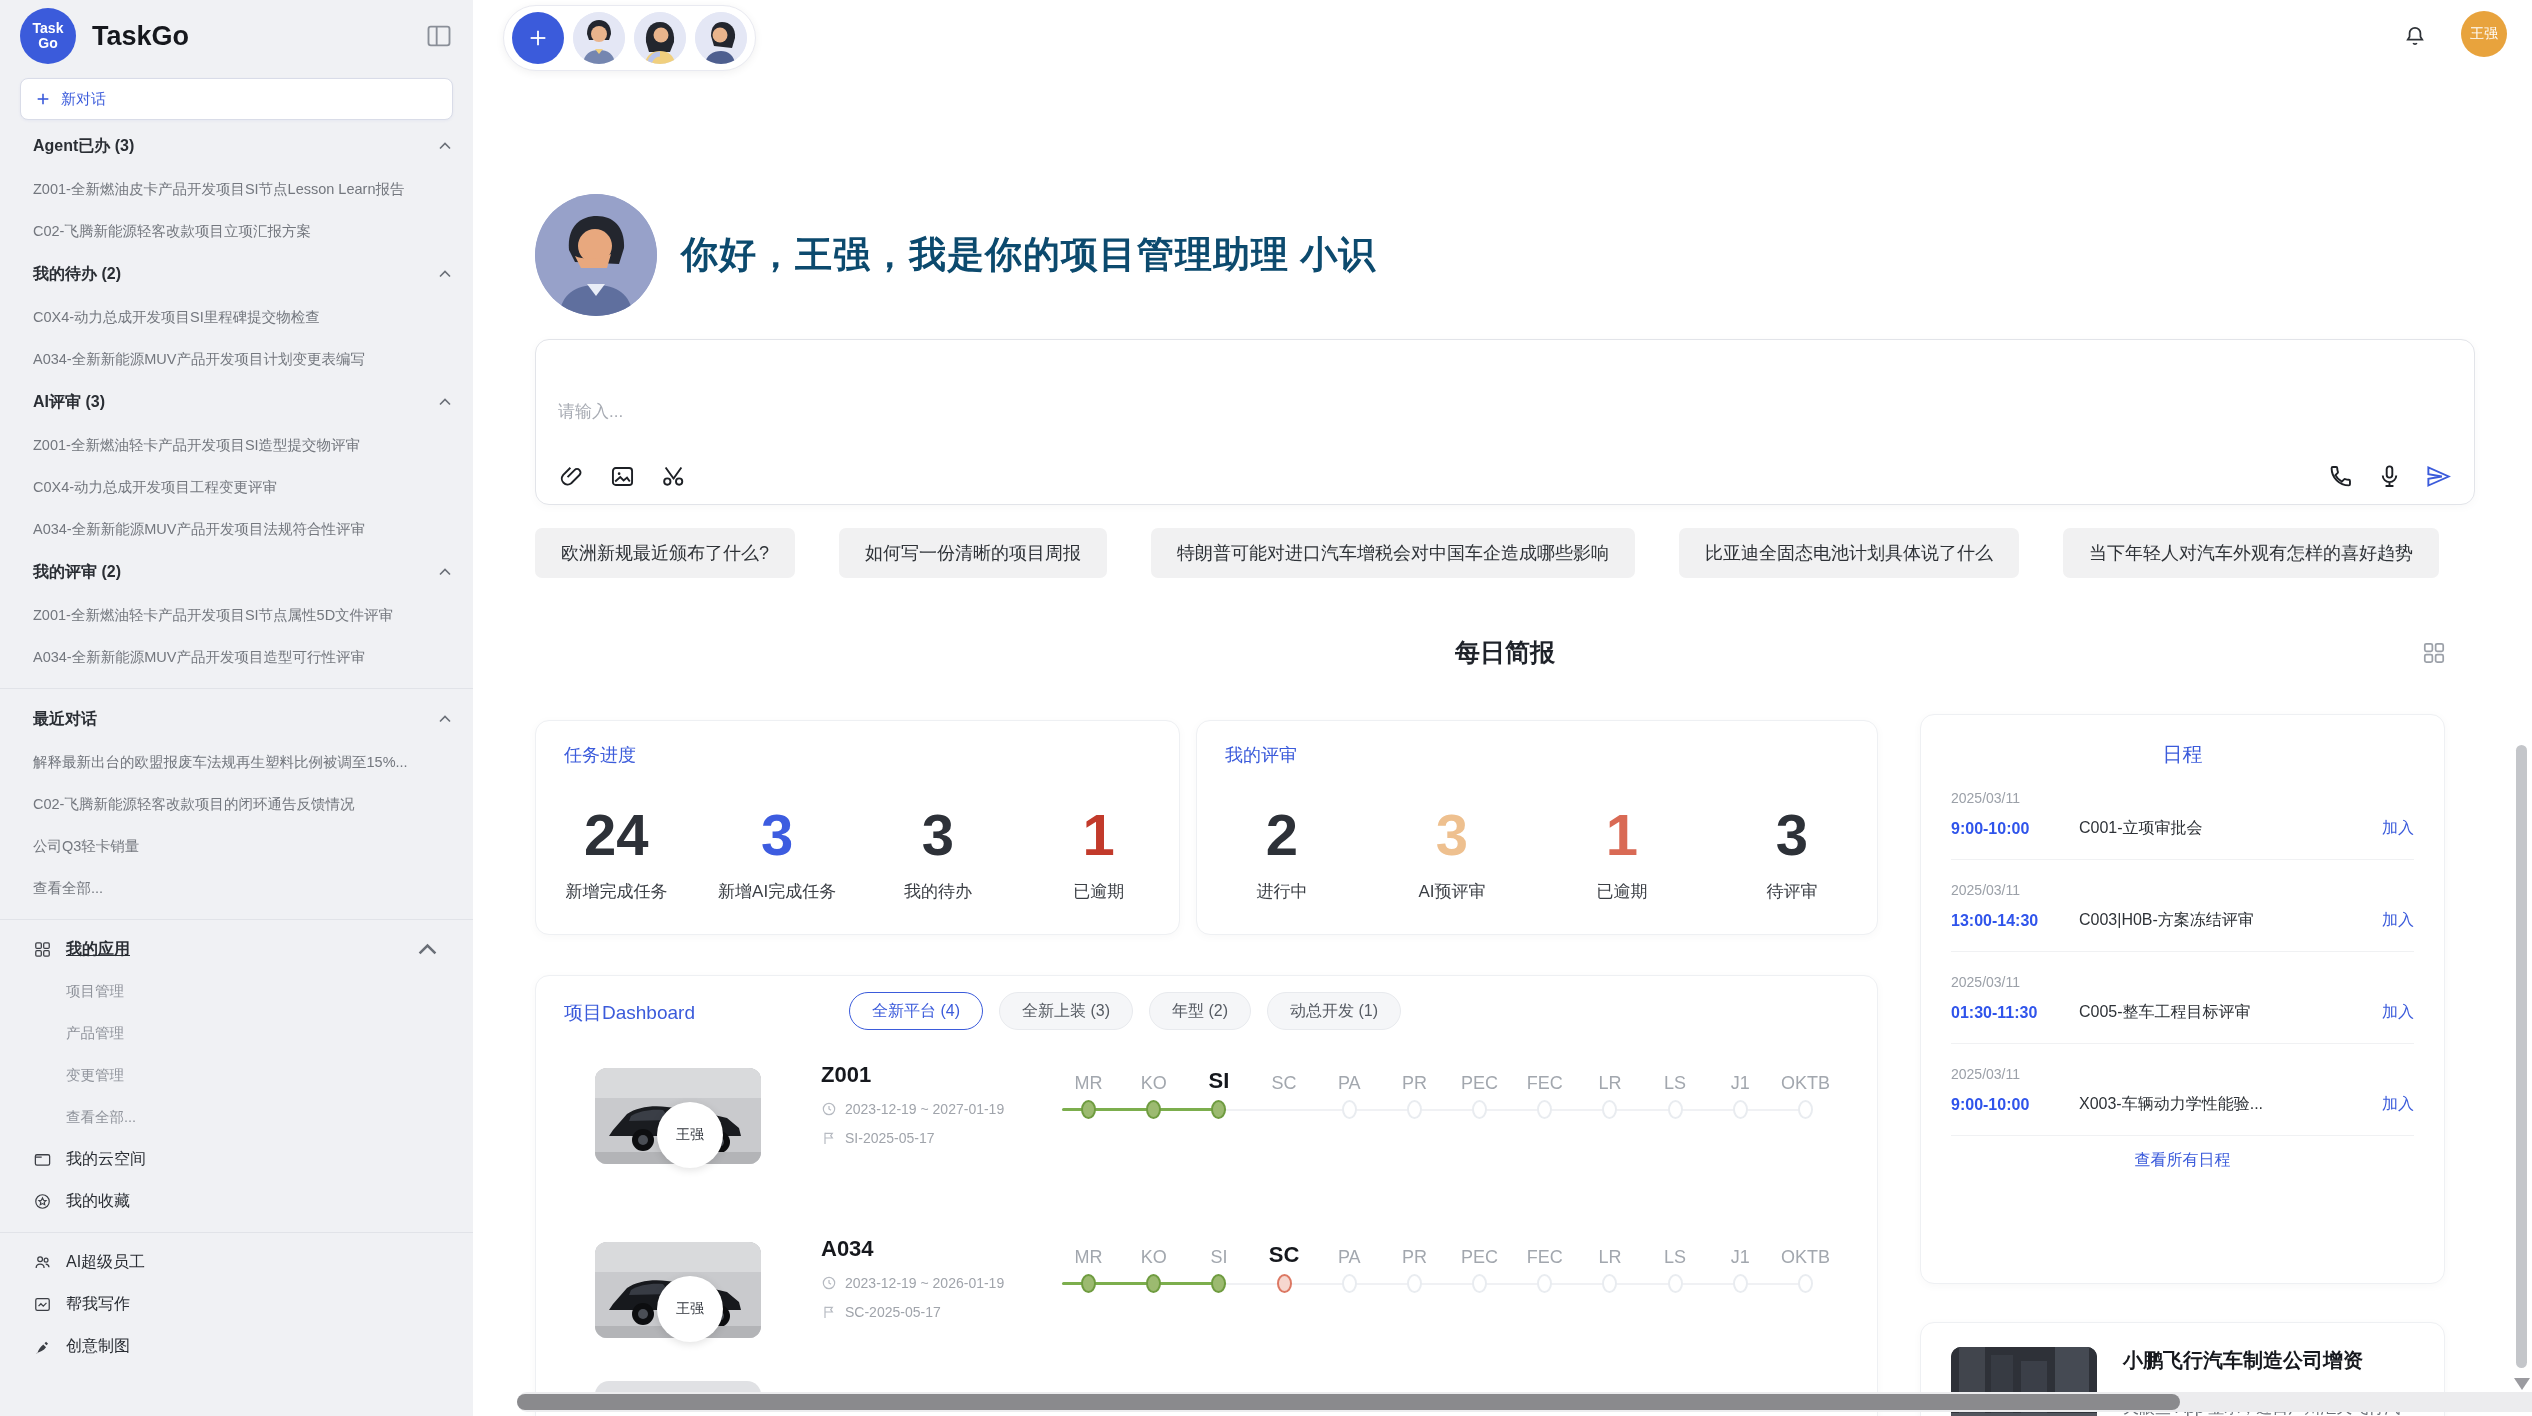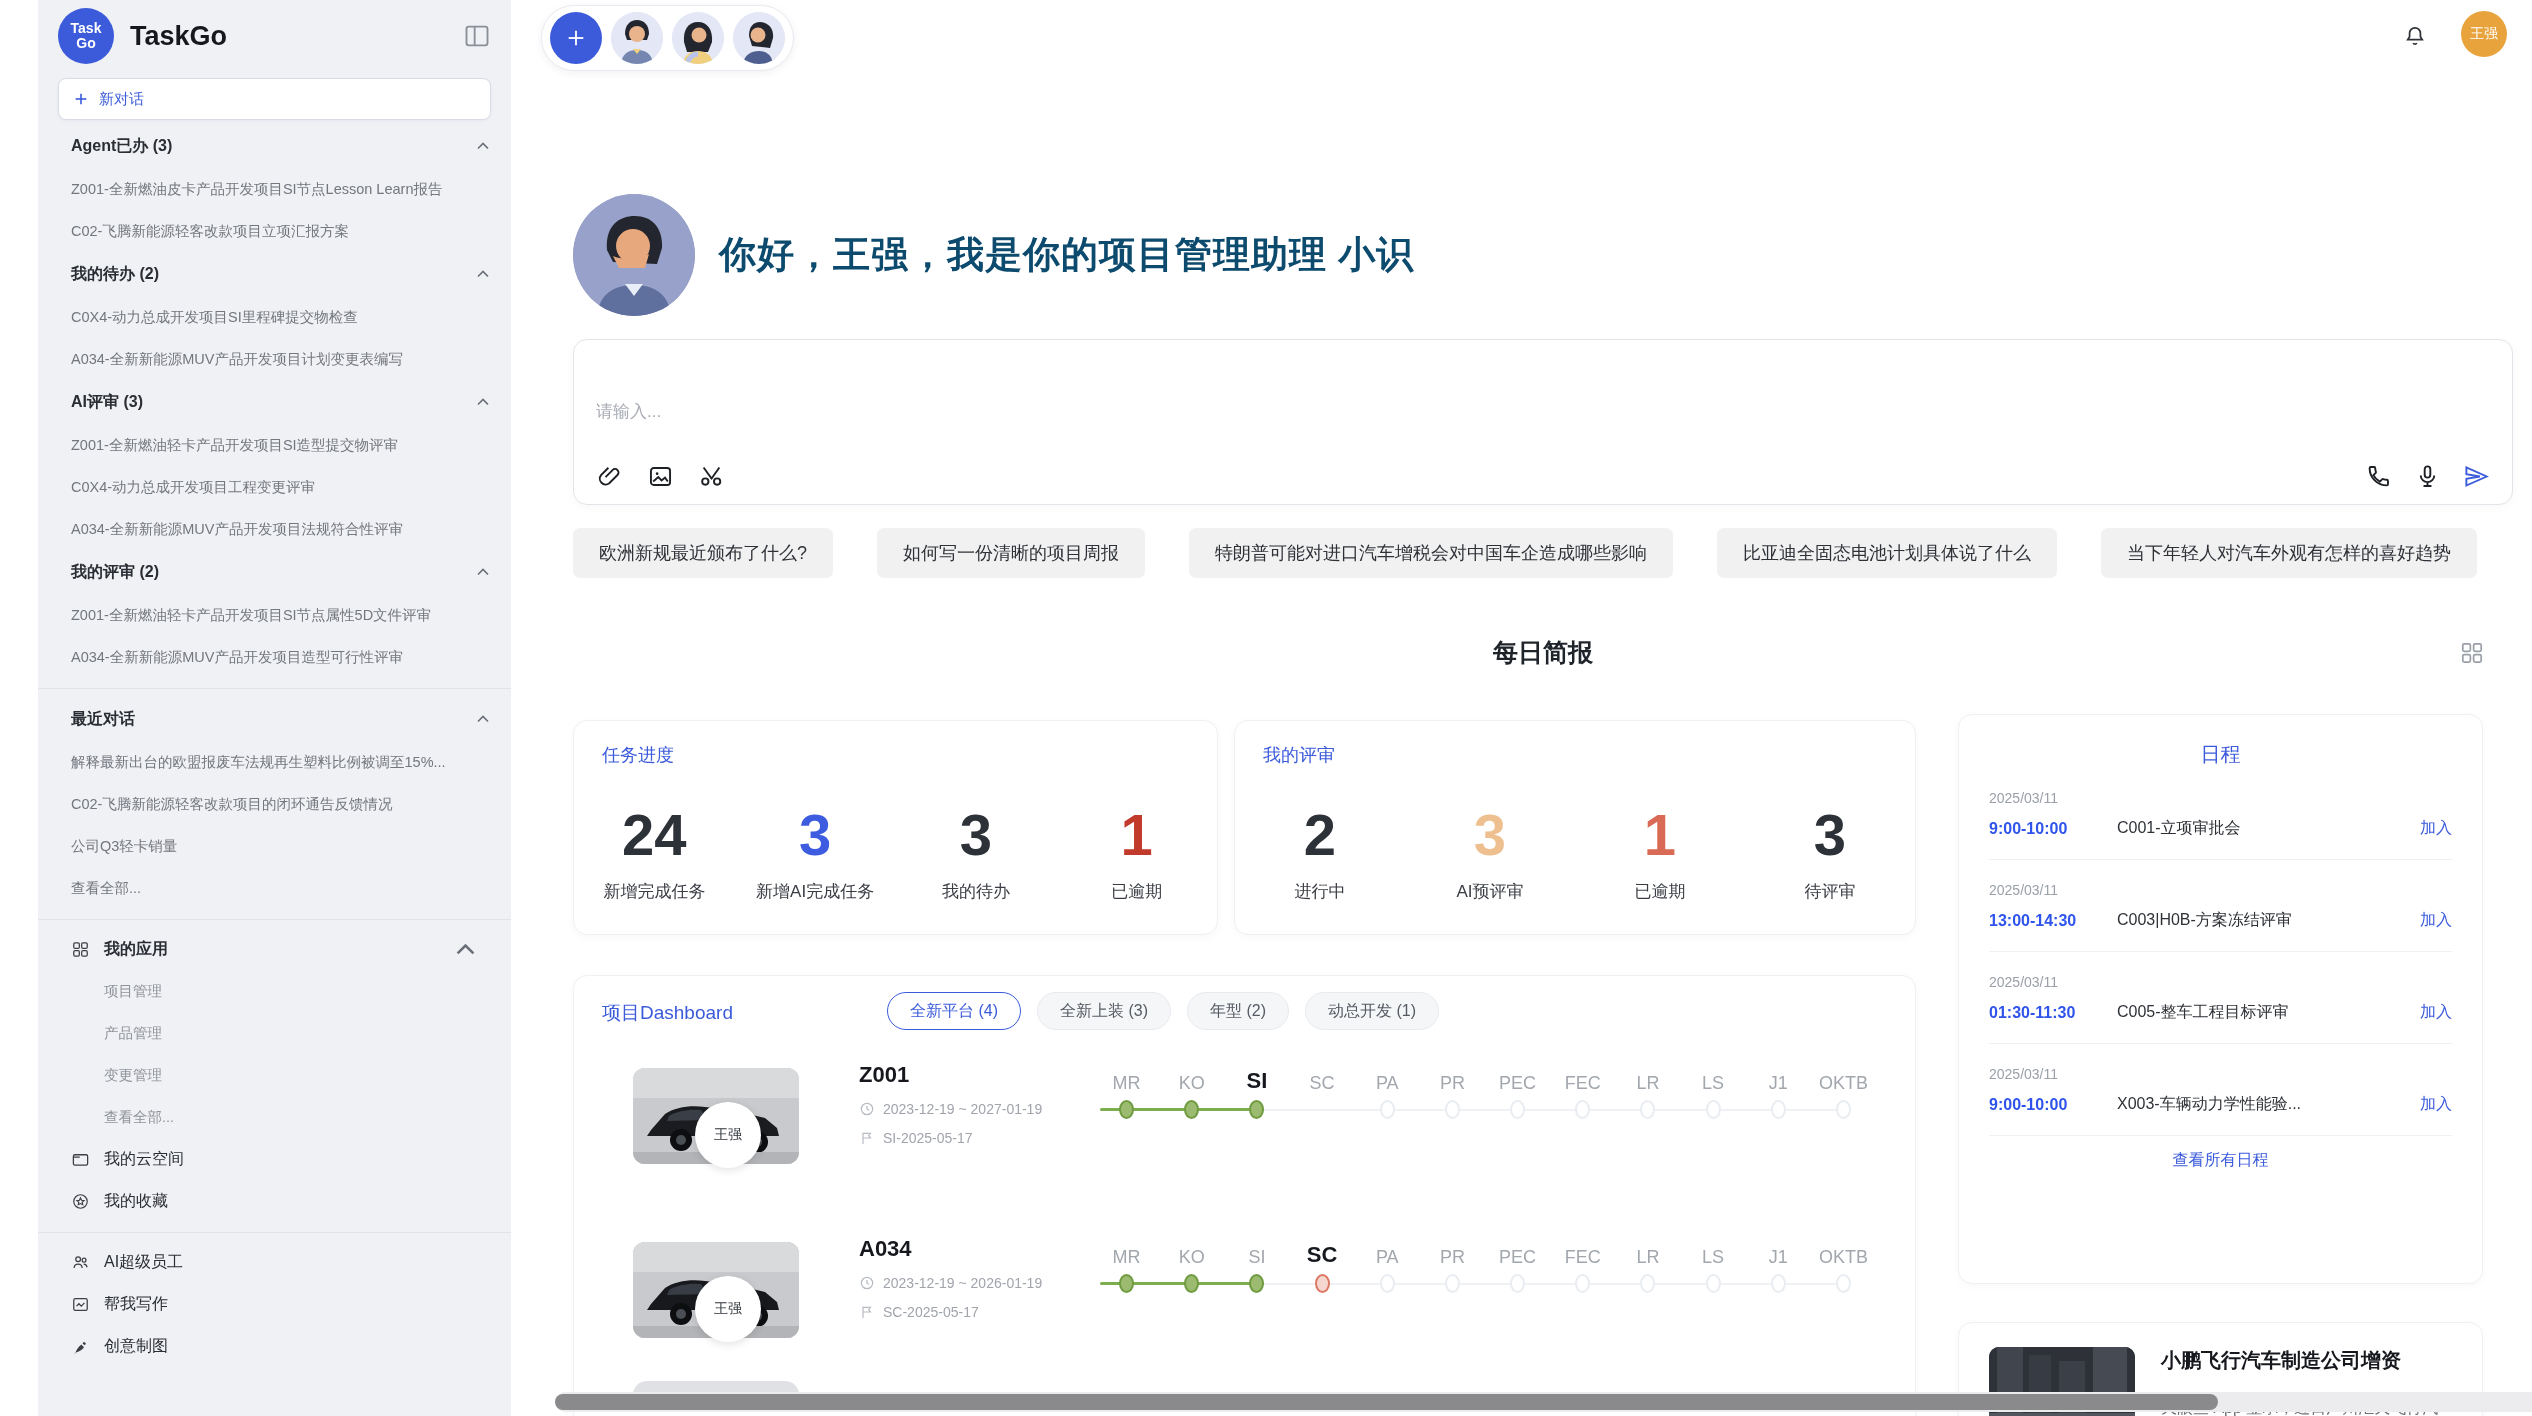--- a/index.html
+++ b/index.html
@@ -1,34 +1,34 @@
 <!DOCTYPE html>
 <html><head>
 <meta charset="utf-8">
 <style>
   * { margin:0; padding:0; box-sizing:border-box; }
   html,body { width:2532px; height:1416px; overflow:hidden; }
   body { font-family:"Liberation Sans","DejaVu Sans",sans-serif; background:#fff; color:#2d3138; }
   .page { position:relative; width:2532px; height:1416px; overflow:hidden; display:flex; }
 
   
-  .sidebar { width:473px; height:100%; background:#f0f1f4; flex:0 0 473px; padding:0 0 0 0; position:relative; overflow:hidden;margin-left:38px; }
+  .sidebar { width:473px; height:100%; background:#f0f1f4; flex:0 0 473px; padding:0 0 0 0; position:relative; overflow:hidden; }
   .sb-head { display:flex; align-items:center; height:72px; padding:0 20px 0 20px; }
   .logo { width:56px; height:56px; border-radius:50%; background:#3b5bdb; color:#fff; display:flex; flex-direction:column; align-items:center; justify-content:center; font-size:14px; line-height:15px; font-weight:700; }
   .app-title { font-size:27px; font-weight:700; color:#16181d; margin-left:16px; flex:1; }
   .collapse-btn { width:28px; height:28px; color:#8a8f98; cursor:pointer; }
   .new-chat { display:flex; align-items:center; gap:10px; margin:6px 20px 0 20px; width:433px; height:42px; background:#fff; border:1px solid #d9dce8; border-radius:8px; padding:0 14px; color:#3b5bdb; font-size:15px; box-shadow:0 1px 3px rgba(60,80,180,.06); cursor:pointer; }
   .sb-scroll { padding:4px 0 0 0; }
   .sb-sec { display:flex; align-items:center; justify-content:space-between; height:44px; padding:0 22px 0 33px; font-size:16px; color:#2a2e34; font-weight:600; }
   .sb-sec .chev { color:#6a6f77; }
   .sb-item { height:42px; line-height:42px; padding:0 10px 0 33px; font-size:14.5px; color:#73777e; white-space:nowrap; overflow:hidden; cursor:pointer; }
   .sb-divider { height:1px; background:#e1e3e8; margin:10px 0 8px 0; }
   .sb-row { display:flex; align-items:center; height:42px; padding:0 22px 0 33px; font-size:16px; color:#2a2e34; cursor:pointer; }
   .sb-row svg { width:19px; height:19px; margin-right:14px; color:#3c3f45; flex:0 0 19px; }
-  .sb-row.head { font-weight:600; justify-content:flex-start; }
+  .sb-row.head { font-weight:600; justify-content:flex-start;text-decoration:underline; }
   .sb-row.head .chev { margin-left:auto; color:#6a6f77; }
   .sb-sub { height:42px; line-height:42px; padding-left:66px; font-size:14.5px; color:#9094 9b; color:#8f939b; cursor:pointer; }
 
   
   .main { position:relative; flex:1; background:#fff; height:100%; }
 
   .topbar { position:absolute; left:0; top:0; width:100%; height:80px; }
   .avatar-pill { position:absolute; left:30px; top:5px; height:66px; background:#fff; border:1px solid #e9eaf1; border-radius:36px; box-shadow:0 2px 8px rgba(0,0,0,.06); display:flex; align-items:center; gap:9px; padding:0 8px; }
   .circle-btn { width:52px; height:52px; border-radius:50%; background:#3b5bdb; display:flex; align-items:center; justify-content:center; color:#fff; cursor:pointer; }
   .avatar { width:52px; height:52px; border-radius:50%; overflow:hidden; background:#e4e7f5; cursor:pointer; }

